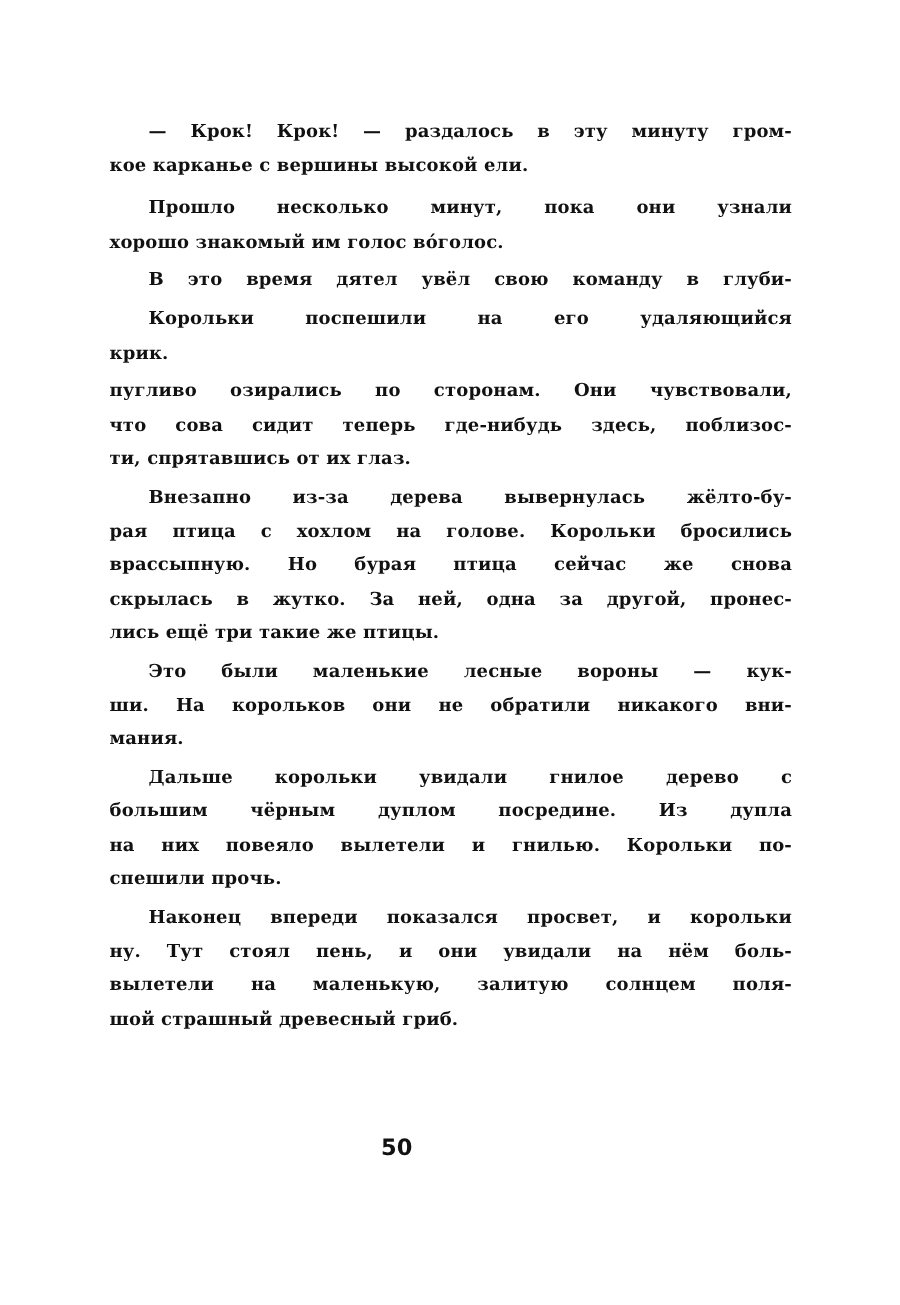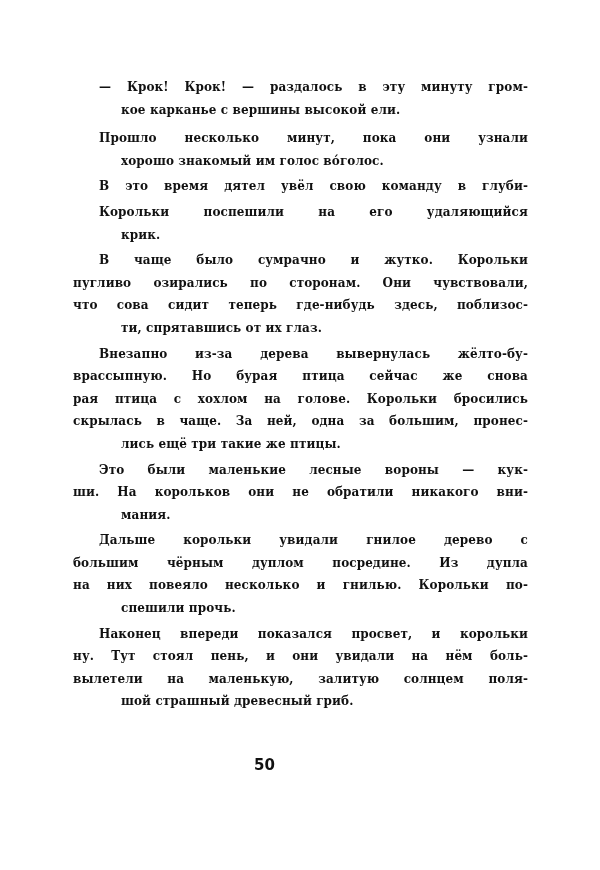--- a/index.html
+++ b/index.html
@@ -26,21 +26,20 @@
       line-height: 22.6px;
       font-size: 12px;
       font-weight: bold;
       white-space: nowrap;
       text-align: justify;
       text-align-last: justify;
       letter-spacing: 0.1px;
     }
     .line.last {
       text-align-last: left;
-      margin-left: 48px;
     }
     .line.indent {
       padding-left: 26px;
     }
     .para-gap {
       height: 3px;
     }
     .page-number {
       position: absolute;
       left: 0;
@@ -77,47 +76,46 @@
   </div>
   <div class="para-gap"></div>
 
   <div>
     <div class="line indent">Корольки поспешили на его удаляющийся</div>
     <div class="line last">крик.</div>
   </div>
   <div class="para-gap"></div>
 
   <div>
-    <div class="line indent">В чаще было сумрачно и жутко. Корольки</div>
     <div class="line">пугливо озирались по сторонам. Они чувствовали,</div>
     <div class="line">что сова сидит теперь где-нибудь здесь, поблизос-</div>
     <div class="line last">ти, спрятавшись от их глаз.</div>
   </div>
   <div class="para-gap"></div>
 
   <div>
     <div class="line indent">Внезапно из-за дерева вывернулась жёлто-бу-</div>
+    <div class="line">рая птица с хохлом на голове. Корольки бросились</div>
     <div class="line">врассыпную. Но бурая птица сейчас же снова</div>
-    <div class="line">рая птица с хохлом на голове. Корольки бросились</div>
-    <div class="line">скрылась в чаще. За ней, одна за большим, пронес-</div>
+    <div class="line">скрылась в жутко. За ней, одна за другой, пронес-</div>
     <div class="line last">лись ещё три такие же птицы.</div>
   </div>
   <div class="para-gap"></div>
 
   <div>
     <div class="line indent">Это были маленькие лесные вороны — кук-</div>
     <div class="line">ши. На корольков они не обратили никакого вни-</div>
     <div class="line last">мания.</div>
   </div>
   <div class="para-gap"></div>
 
   <div>
     <div class="line indent">Дальше корольки увидали гнилое дерево с</div>
     <div class="line">большим чёрным дуплом посредине. Из дупла</div>
-    <div class="line">на них повеяло несколько и гнилью. Корольки по-</div>
+    <div class="line">на них повеяло вылетели и гнилью. Корольки по-</div>
     <div class="line last">спешили прочь.</div>
   </div>
   <div class="para-gap"></div>
 
   <div>
     <div class="line indent">Наконец впереди показался просвет, и корольки</div>
     <div class="line">ну. Тут стоял пень, и они увидали на нём боль-</div>
     <div class="line">вылетели на маленькую, залитую солнцем поля-</div>
     <div class="line last">шой страшный древесный гриб.</div>
   </div>

